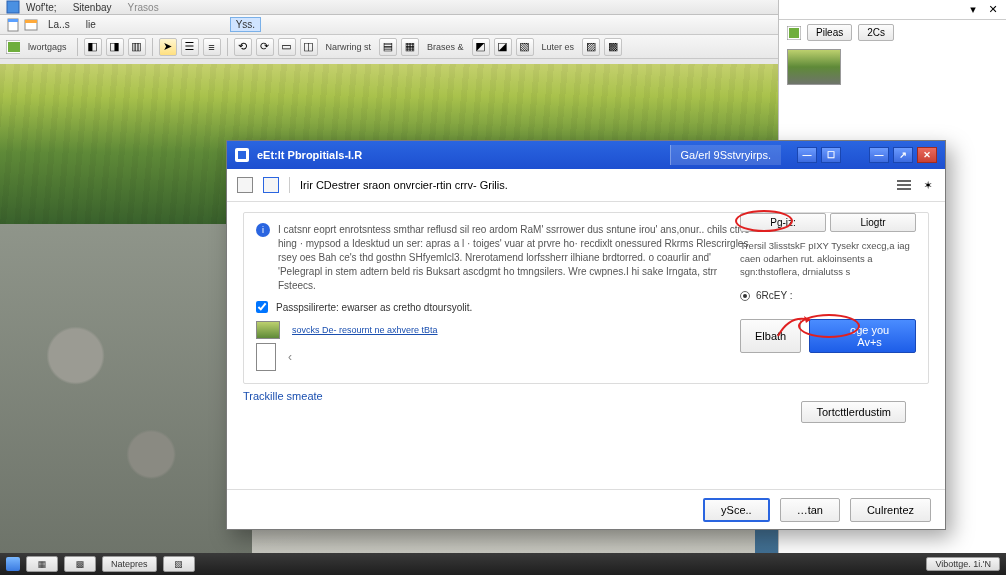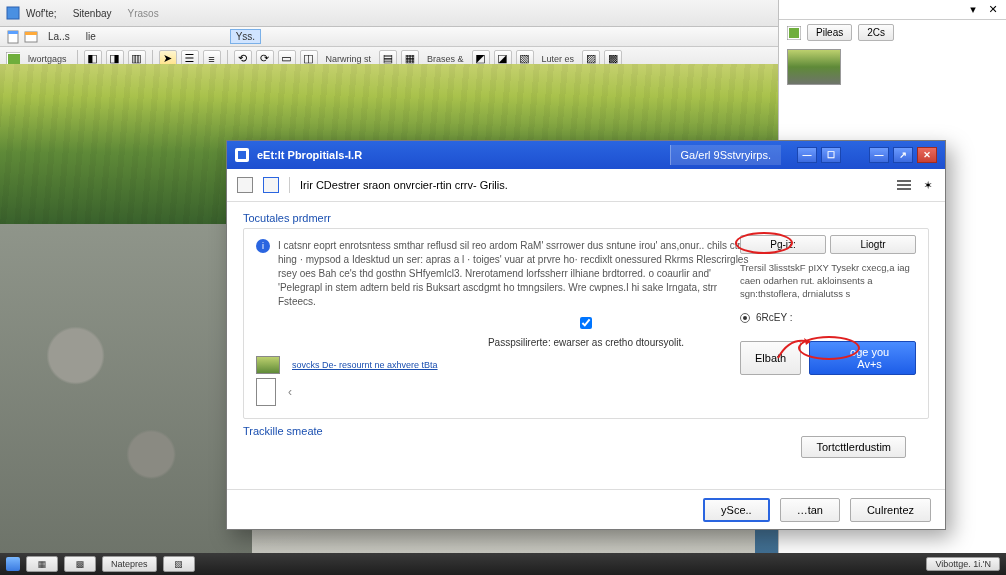--- a/index.html
+++ b/index.html
@@ -5,21 +5,21 @@
 * { margin: 0; padding: 0; box-sizing: border-box; }
 body {
   width: 1006px; height: 575px;
   font-family: "Segoe UI", Tahoma, sans-serif;
   font-size: 11px;
   background: #e8e8e8;
   overflow: hidden;
   position: relative;
 }
 .top-titlebar {
-  height: 27px;
+  height: 15px;
   background: linear-gradient(#f4f4f4,#e6e6e6);
   border-bottom: 1px solid #c0c0c0;
   display: flex; align-items: center; gap: 6px;
   padding: 0 6px;
 }
 .mini-icon {
   width: 14px; height: 14px;
   display: inline-flex; align-items: center; justify-content: center;
 }
 .top-titlebar .label { color: #333; font-size: 10px; margin-right: 10px;}
@@ -147,27 +147,27 @@
 }
 .section-label { color:#1a4fb0; font-size: 11px; margin-bottom: 4px;}
 .panel {
   border: 1px solid #dcdcdc; border-radius: 2px;
   padding: 10px 12px 12px 12px;
   position: relative;
 }
 .note-row { display:flex; align-items:flex-start; gap:8px; margin-bottom:8px;}
 .note-row .ico { width:14px; height:14px; border-radius:50%; background:#2a65e0; color:#fff; font-size:9px; display:flex;align-items:center;justify-content:center;}
 .para { font-size: 10px; color:#555; line-height:1.4; max-width: 472px;}
-.cb-row { display:flex; align-items:center; gap:8px; margin-top:8px; font-size:10px;flex-direction:column;}
+.cb-row { display:flex; align-items:center; gap:8px; margin-top:8px; font-size:10px;}
 .cb-row input { width:12px; height:12px;}
 .thumb-row { display:flex; align-items:center; gap:12px; margin-top:8px;}
 .thumb-row .t1 { width:24px; height:18px; border:1px solid #888; background:linear-gradient(180deg,#bcd06e,#5f8a38);}
 .thumb-row .t2 { width:20px; height:28px; border:1px solid #888; background:#fff;}
 .right-side {
-  position:absolute; right:12px; top:6px; width:176px;
+  position:absolute; right:12px; top:0; width:176px;
   display:flex; flex-direction:column; gap:8px;
 }
 .pref-btns { display:flex; gap:4px;}
 .pref-btns button {
   flex:1; font-size:10px; padding:3px 6px;
   background: linear-gradient(#fcfcfc,#ececec);
   border:1px solid #b0b0b0; border-radius:2px;
   position:relative;
 }
 .annot-oval1 {
@@ -352,21 +352,20 @@
     <div class="sep"></div>
     <div class="hamb">
         <span></span>
         <span></span>
         <span></span>
       </div>
     <span class="mini-icon">✶</span>
   </div>
 
   <div class="dlg-body">
-    <div class="section-label">Tocutales prdmerr</div>
 
     <div class="panel">
       <div class="note-row">
         <div class="ico">i</div>
         <div class="para">I catsnr  eoprt  enrotsntess smthar reflusd sil reo ardom RaM' ssrrower dus sntune  irou'  ans,onur.. chils ctrre hing · mypsod a Idesktud un ser: apras a l  · toiges' vuar at prvre ho· recdixlt onessured Rkrms Rlescrirgles rsey oes Bah ce's thd gosthn SHfyemlcl3. Nrerotamend lorfssherr ilhiane brdtorred. o  coaurlir  and' 'Pelegrapl in stem adtern beld ris Buksart  ascdgmt ho tmngsilers. Wre cwpnes.I hi sake Irngata, strr Fsteecs.</div>
       </div>
 
       <div class="cb-row">
         <input type="checkbox" checked="" style="">
         <span>Passpsilirerte: ewarser  as cretho dtoursyolit.</span>

